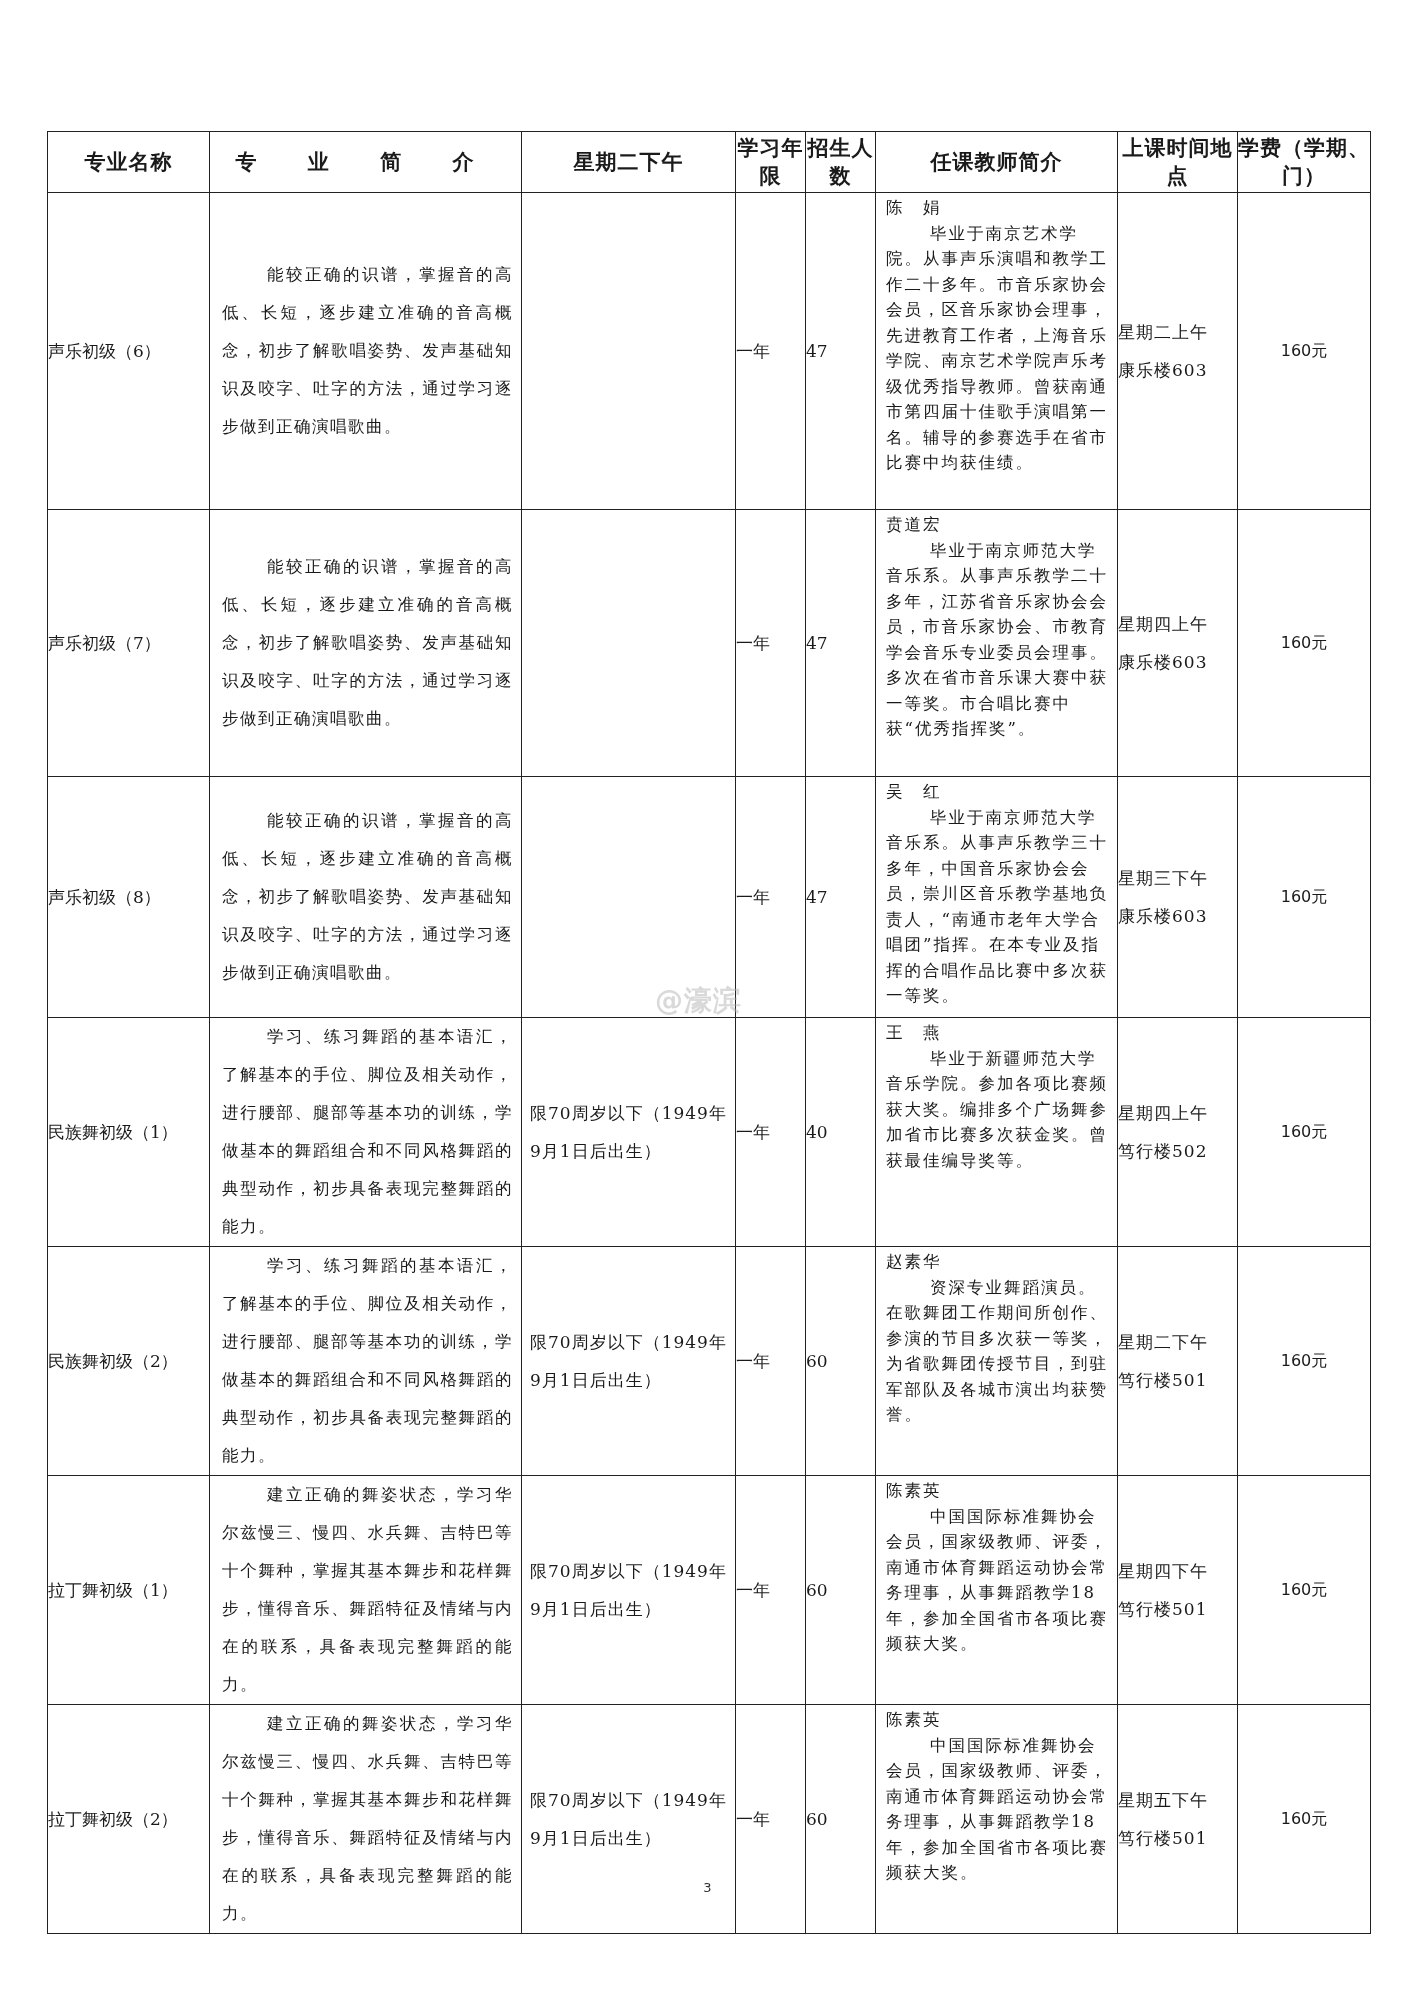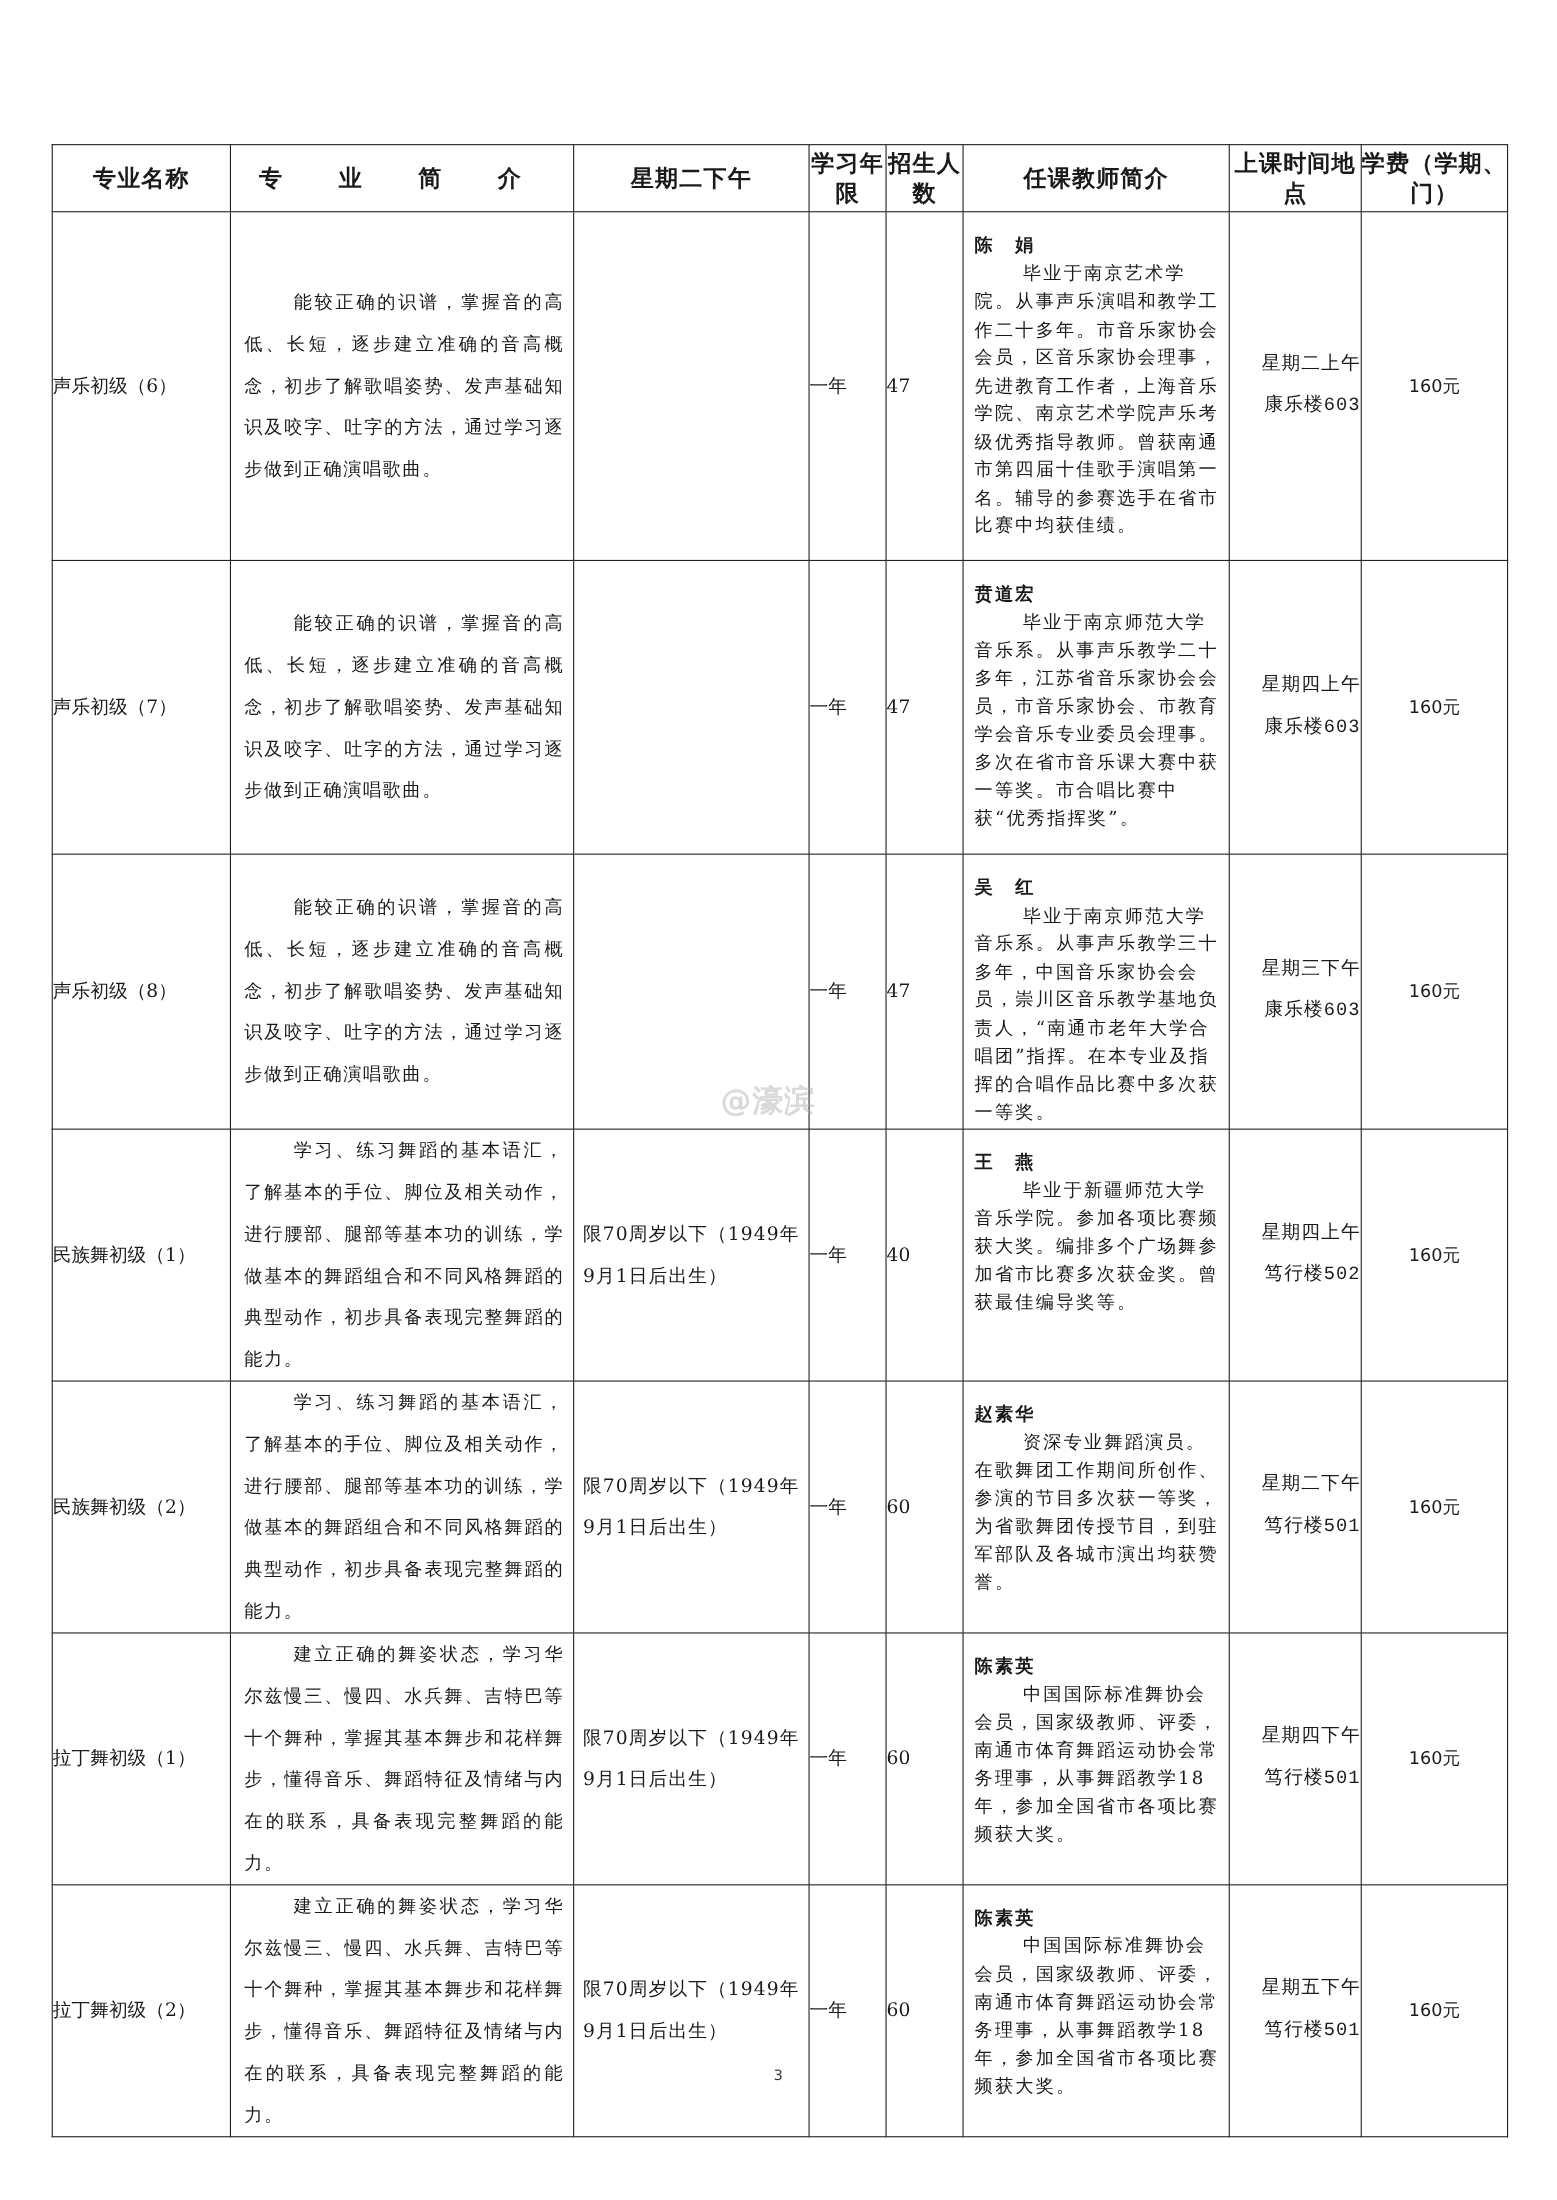--- a/index.html
+++ b/index.html
@@ -35,23 +35,23 @@
     text-align: justify; padding: 0 8px 0 12px !important;
     letter-spacing: 1.5px;
   }
   .c-intro .indent { display: inline-block; width: 44px; }
   .c-req { padding: 0 6px 0 8px !important; font-size: 17px !important; letter-spacing: 1px; }
   .c-years, .c-count { text-align: left; font-size: 17px !important; }
   .c-teacher {
     padding: 2px 8px 2px 10px !important; vertical-align: top !important;
     letter-spacing: 2px; font-size: 16.5px !important; line-height: 25.5px !important;
   }
-  .teacher-name { font-weight: bold; display: block; letter-spacing: 2px; margin-top: 15px; }
+  .teacher-name { font-weight: normal; display: block; letter-spacing: 2px; }
   .teacher-bio .indent { display: inline-block; width: 44px; }
-  .c-time { text-align: right; font-size: 17px !important; letter-spacing: 1px; font-family: Liberation Mono, monospace; }
+  .c-time { text-align: left; font-size: 17px !important; letter-spacing: 1px; }
   .c-fee { text-align: center; font-family: "DejaVu Sans", "Liberation Sans", sans-serif; font-size: 16px !important; }
   .watermark {
     position: absolute; left: 655px; top: 982px;
     font-family: "DejaVu Sans", "Liberation Sans", sans-serif;
     font-size: 28px; font-weight: bold; color: rgba(170,170,170,0.45);
     pointer-events: none; letter-spacing: 1px;
   }
   .page-number {
     position: absolute; left: 0; width: 100%; top: 1880px;
     text-align: center; font-family: "DejaVu Sans", "Liberation Sans", sans-serif;

